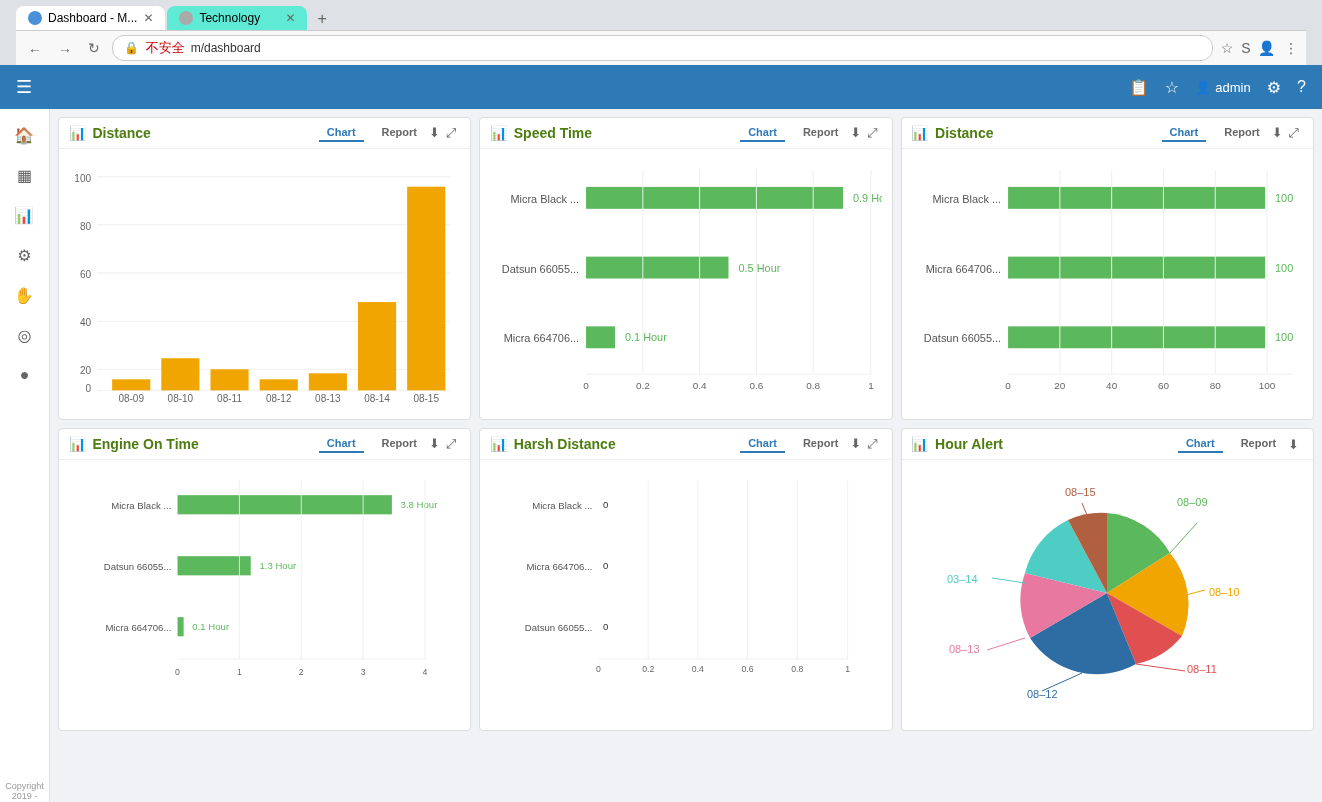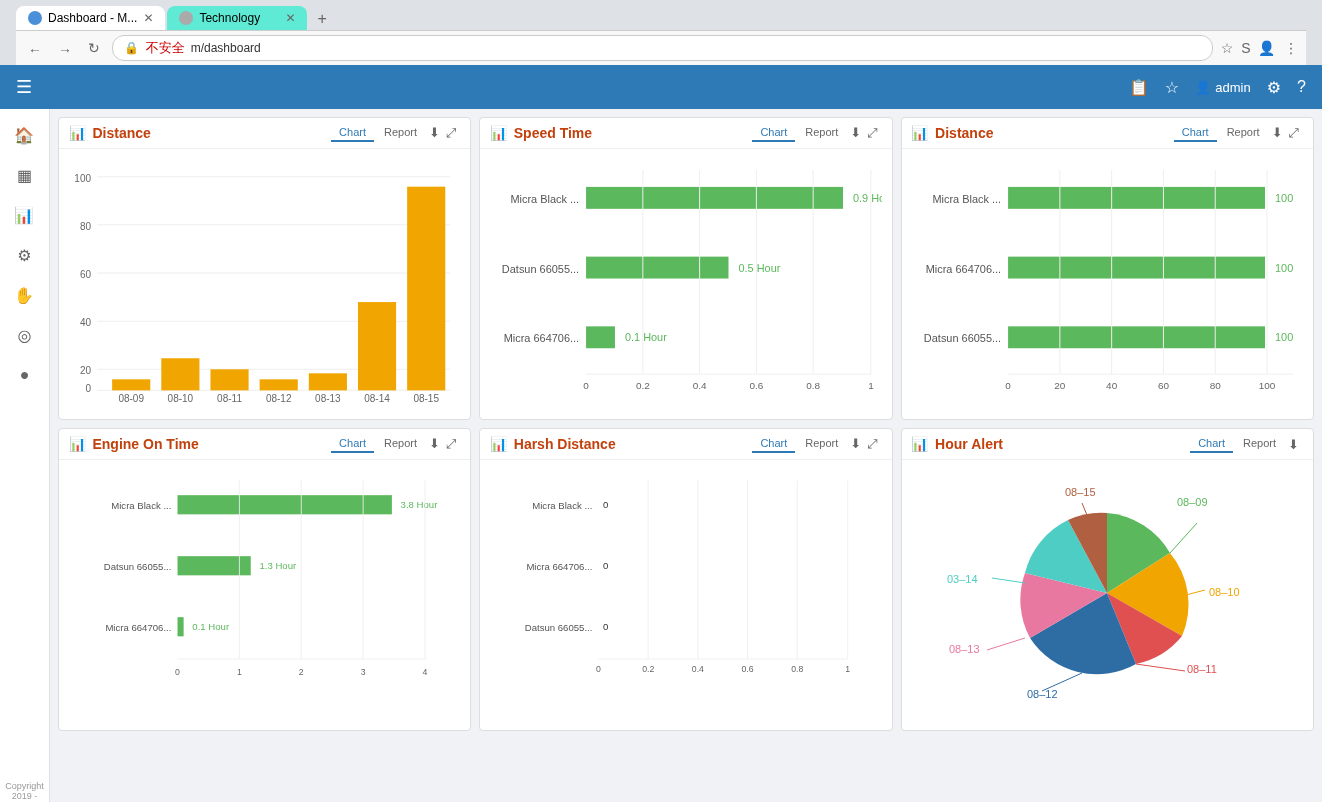--- a/index.html
+++ b/index.html
@@ -33,22 +33,22 @@
     .sidebar-bottom { margin-top: auto; font-size: 9px; color: #999; text-align: center; padding: 4px; }
 
     
     .main-content { flex: 1; padding: 8px; overflow-y: auto; background: #f0f2f5; }
     .dashboard-grid { display: grid; grid-template-columns: repeat(3, 1fr); gap: 8px; }
 
     
     .widget-card { background: #fff; border-radius: 4px; border: 1px solid #ddd; overflow: hidden; }
     .widget-header { display: flex; align-items: center; padding: 6px 10px; border-bottom: 1px solid #eee; }
     .widget-icon { color: #555; margin-right: 6px; font-size: 14px; }
-    .widget-title { font-size: 14px; font-weight: bold; color: #c2410c; flex: 1; }
-    .widget-tabs { display: flex; gap: 2px; margin-left: auto; }
+    .widget-title { font-size: 14px; font-weight: bold; color: #4d7c0f; flex: 1; }
+    .widget-tabs { display: flex; gap: 10px; margin-left: auto; font-weight: bold; }
     .widget-tab { padding: 2px 8px; font-size: 11px; cursor: pointer; color: #666; border-bottom: 2px solid transparent; }
     .widget-tab.active { color: #2e7ab6; border-bottom: 2px solid #2e7ab6; }
     .widget-actions { display: flex; gap: 6px; padding: 0 4px; color: #666; font-size: 13px; cursor: pointer; }
     .widget-body { padding: 6px 10px 10px; height: 270px; position: relative; }
     .pie-chart-svg { overflow: visible; }
 
     
     .speed-widget .widget-body { height: 270px; }
   </style>
 </head>

